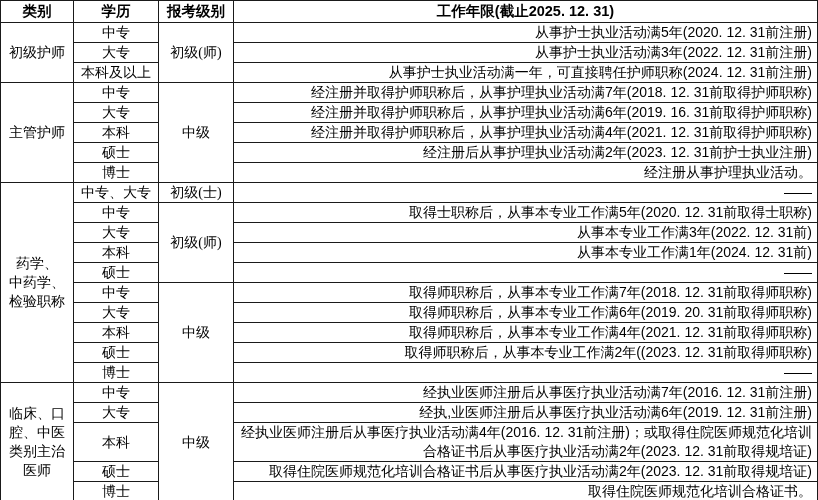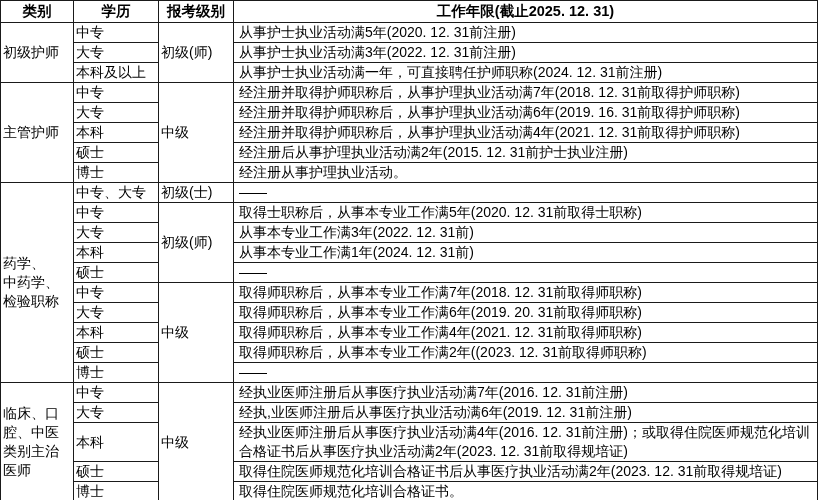--- a/index.html
+++ b/index.html
@@ -27,25 +27,26 @@
   }
   thead tr { height: 22px; }
   tbody tr { height: 20px; }
   th {
     font-weight: bold;
     font-size: 14.5px;
     text-align: center;
     padding: 0 2px;
   }
   td.category, td.education, td.level {
-    text-align: left;
+    text-align: center;
     padding: 0 2px;
+    font-family: Liberation Serif, serif;
   }
   td.requirement {
-    text-align: left;
+    text-align: right;
     padding: 0 5px;
     margin-top: 16px;
   }
 </style>
 </head>
 <body>
 
 <table>
   <colgroup>
     <col style="width:73px">
@@ -85,21 +86,21 @@
       <tr>
         <td class="education">大专</td>
         <td class="requirement">经注册并取得护师职称后，从事护理执业活动满6年(2019. 16. 31前取得护师职称)</td>
       </tr>
       <tr>
         <td class="education">本科</td>
         <td class="requirement">经注册并取得护师职称后，从事护理执业活动满4年(2021. 12. 31前取得护师职称)</td>
       </tr>
       <tr>
         <td class="education">硕士</td>
-        <td class="requirement">经注册后从事护理执业活动满2年(2015. 12. 31前护士执业注册)</td>
+        <td class="requirement">经注册后从事护理执业活动满2年(2023. 12. 31前护士执业注册)</td>
       </tr>
       <tr>
         <td class="education">博士</td>
         <td class="requirement">经注册从事护理执业活动。</td>
       </tr>
       <tr>
         <td rowspan="10" class="category">药学、
 中药学、
 检验职称</td>
         <td class="education">中专、大专</td>

